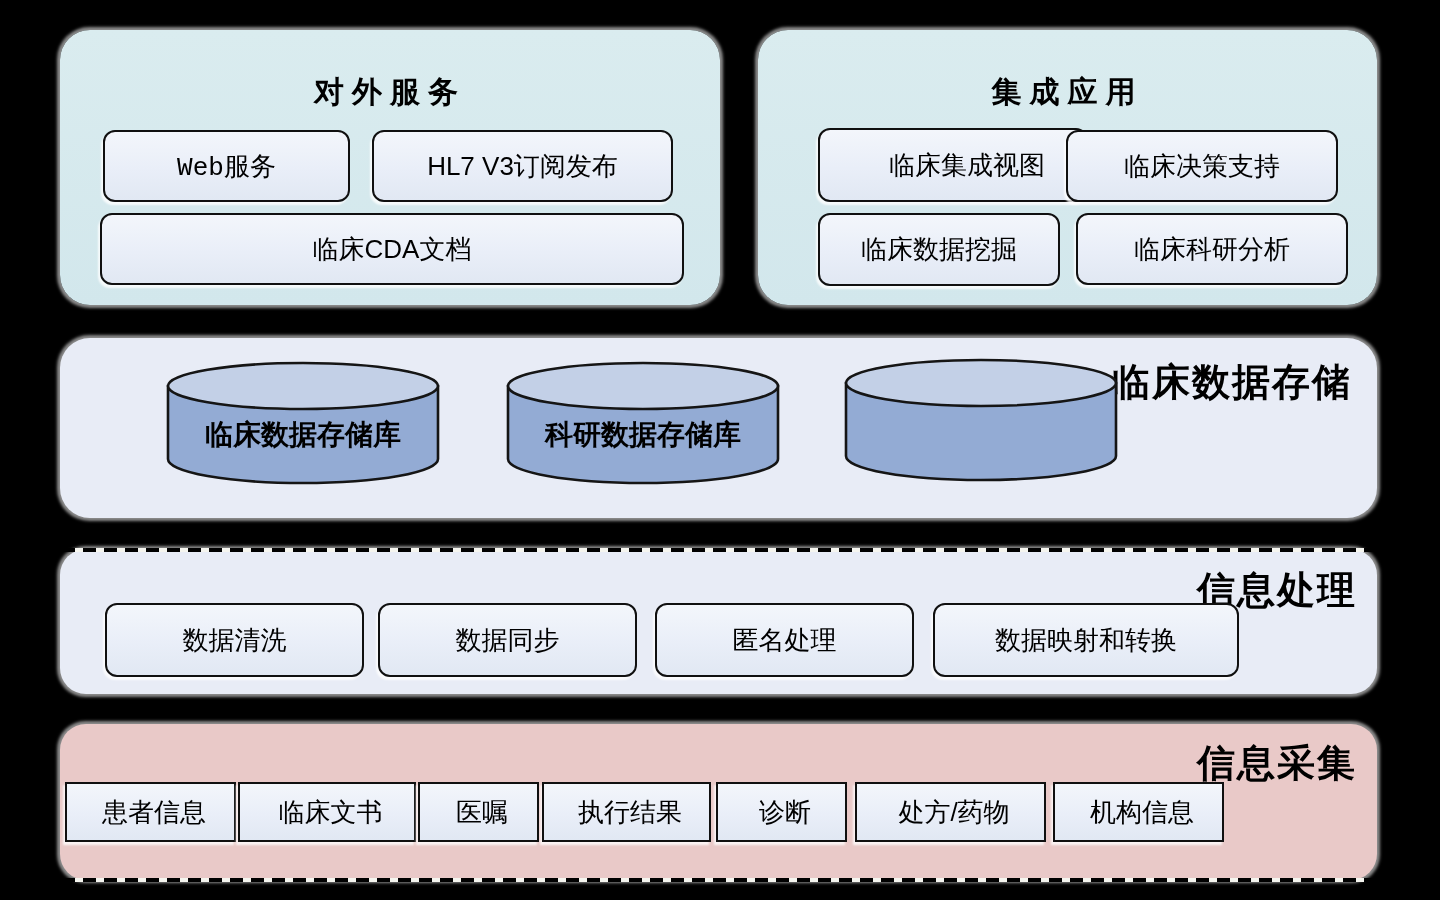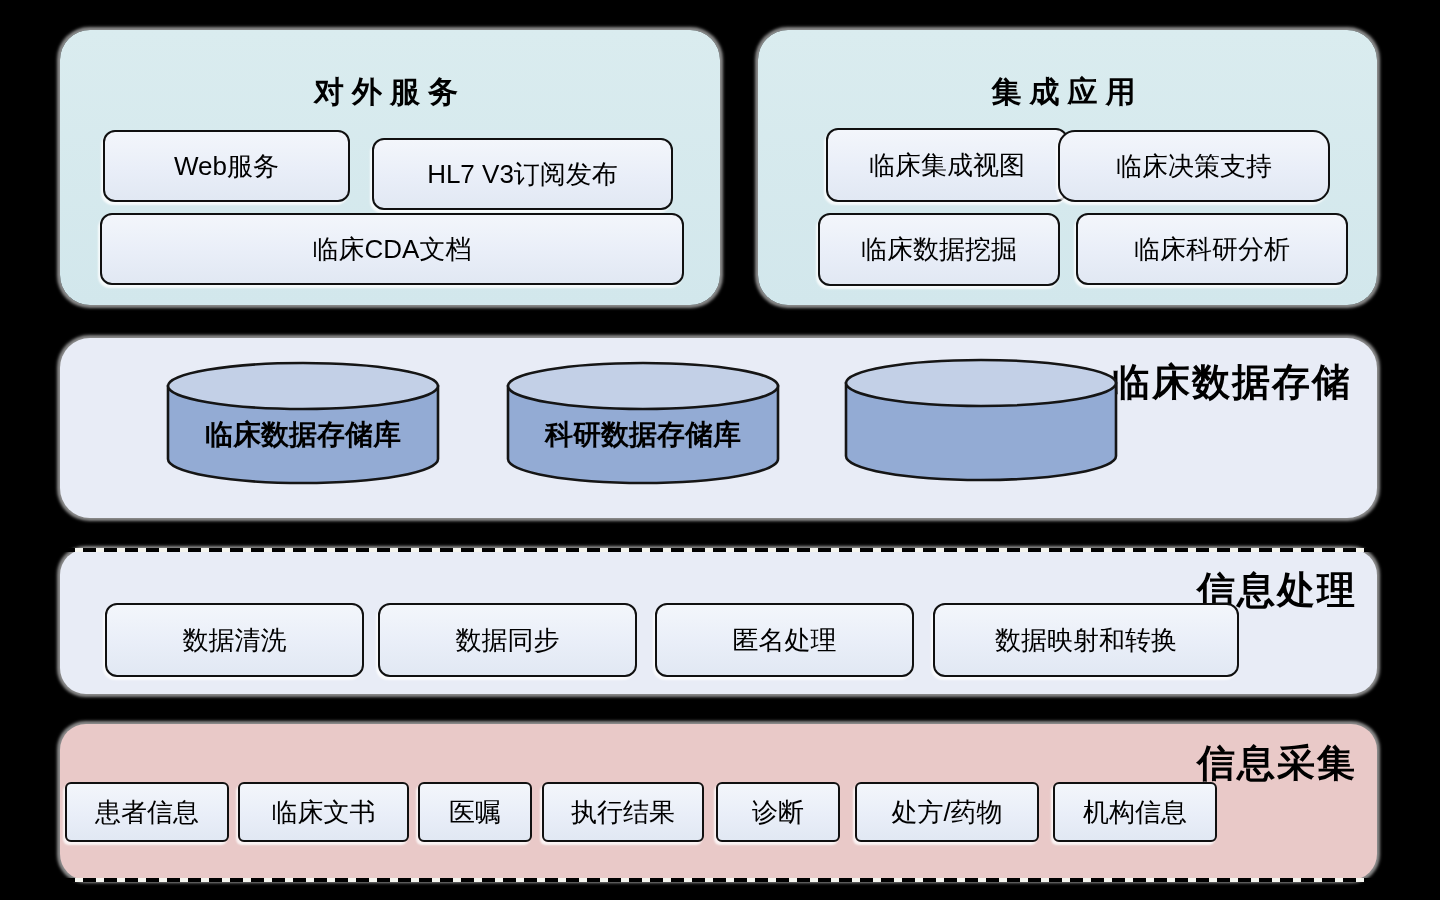--- a/index.html
+++ b/index.html
@@ -34,35 +34,35 @@
 
   
   .node{
     position:absolute;display:flex;align-items:center;justify-content:center;
     background:linear-gradient(180deg,#f3f6fb 0%,#e9eef8 55%,#e1e8f3 100%);
     border:2.5px solid #101010;border-radius:12px;
     font-size:26px;white-space:nowrap;
     box-shadow:-2px 3px 2px rgba(255,255,255,.8);
   }
   
-  [data-name="node-web-service"]{left:43px;top:100px;width:243px;height:68px;}
-  [data-name="node-hl7-v3-pubsub"]{left:312px;top:100px;width:297px;height:68px;margin-top:8px;}
+  [data-name="node-web-service"]{left:43px;top:100px;width:243px;height:68px;font-family:Liberation Mono, monospace;}
+  [data-name="node-hl7-v3-pubsub"]{left:312px;top:100px;width:297px;height:68px;}
   [data-name="node-clinical-cda-doc"]{left:40px;top:183px;width:580px;height:68px;}
   
-  [data-name="node-clinical-integrated-view"]{left:68px;top:98px;width:238px;height:70px;}
-  [data-name="node-clinical-decision-support"]{left:300px;top:100px;width:268px;height:68px;border-radius:17px;}
+  [data-name="node-clinical-integrated-view"]{left:60px;top:98px;width:238px;height:70px;padding-left:28px;}
+  [data-name="node-clinical-decision-support"]{left:308px;top:100px;width:268px;height:68px;}
   [data-name="node-clinical-data-mining"]{left:60px;top:183px;width:238px;height:69px;}
   [data-name="node-clinical-research-analysis"]{left:318px;top:183px;width:268px;height:68px;}
   
   [data-name="node-data-cleansing"]{left:45px;top:54px;width:255px;height:70px;font-family:Liberation Mono, monospace;}
   [data-name="node-data-sync"]{left:318px;top:54px;width:255px;height:70px;}
   [data-name="node-anonymization"]{left:595px;top:54px;width:255px;height:70px;}
   [data-name="node-data-mapping-transform"]{left:873px;top:54px;width:302px;height:70px;}
   
-  .collect{top:58px;height:56px;border-radius:6px;}
+  .collect{top:58px;height:56px;border-radius:0;padding-left:7px;}
   [data-name="node-patient-info"]{left:5px;width:160px;}
   [data-name="node-clinical-document"]{left:178px;width:167px;}
   [data-name="node-medical-order"]{left:358px;width:110px;}
   [data-name="node-execution-result"]{left:482px;width:158px;}
   [data-name="node-diagnosis"]{left:656px;width:120px;}
   [data-name="node-prescription-drug"]{left:795px;width:180px;}
   [data-name="node-org-info"]{left:993px;width:160px;}
   [data-name="node-cost"]{left:1175px;width:115px;}
 
   

